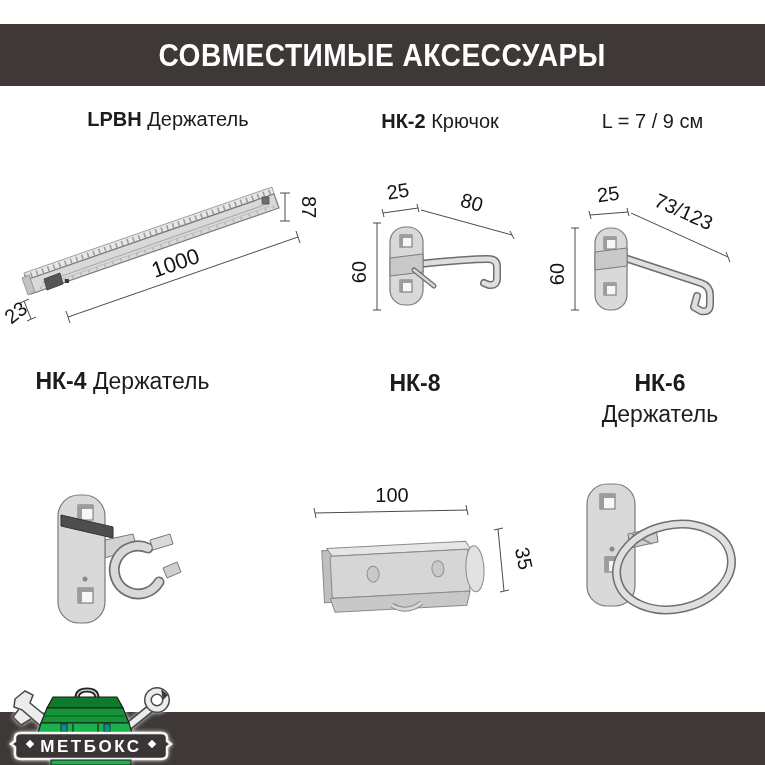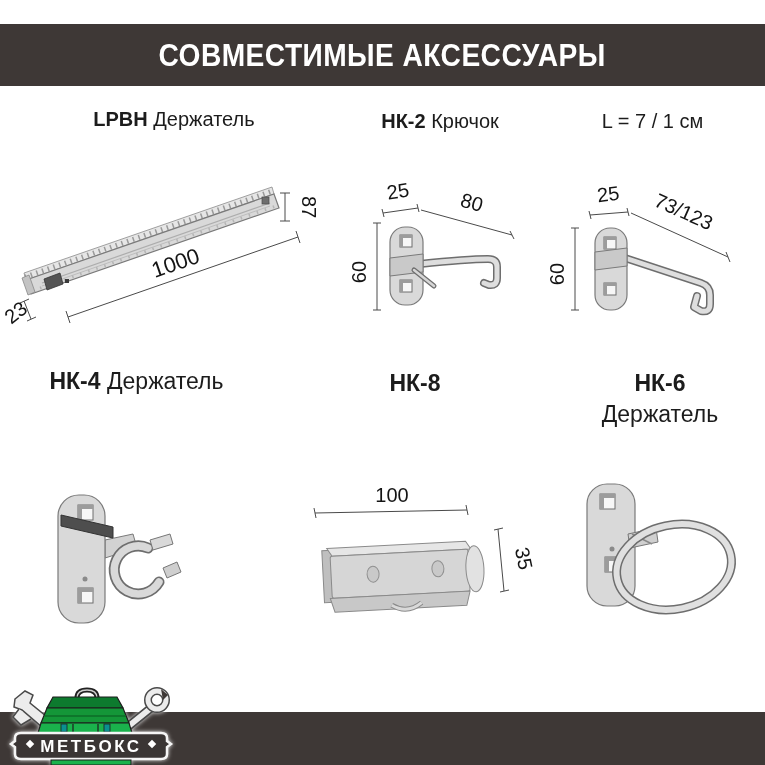--- a/index.html
+++ b/index.html
@@ -37,33 +37,33 @@
   .logo-svg{filter:drop-shadow(0 0 2px rgba(255,255,255,.85));z-index:2;}
   .brand-text{font-size:17px;font-weight:bold;letter-spacing:2.5px;fill:#ffffff;}
 </style>
 </head>
 <body>
 
 <div class="header">
   <div class="header-title">СОВМЕСТИМЫЕ АКСЕССУАРЫ</div>
 </div>
 
-<div class="title-block r1" style="left:24px;top:106px;width:300px;text-align:center;">
+<div class="title-block r1" style="left:18px;top:106px;width:300px;text-align:center;">
   <div><span class="code">LPBH</span><span> Держатель</span></div>
 </div>
 
 <div class="title-block r1" style="left:350px;top:108px;width:180px;text-align:center;">
   <div><span class="code">НК-2</span><span> Крючок</span></div>
 </div>
 
 <div class="title-block r1" style="left:540px;top:108px;width:225px;">
-  <div>L = 7 / 1 см</div>
-</div>
-
-<div class="title-block r2" style="left:14px;top:366px;width:245px;text-align:center;">
+  <div>L = 7 / 9 см</div>
+</div>
+
+<div class="title-block r2" style="left:0px;top:366px;width:245px;text-align:center;">
   <div><span class="code">НК-4</span><span> Держатель</span></div>
 </div>
 
 <div class="title-block r2" style="left:280px;top:368px;width:270px;">
   <div><span class="code">НК-8</span></div>
 </div>
 
 <div class="title-block r2" style="left:555px;top:368px;width:210px;">
   <div><span class="code">НК-6</span></div>
   <div>Держатель</div>

